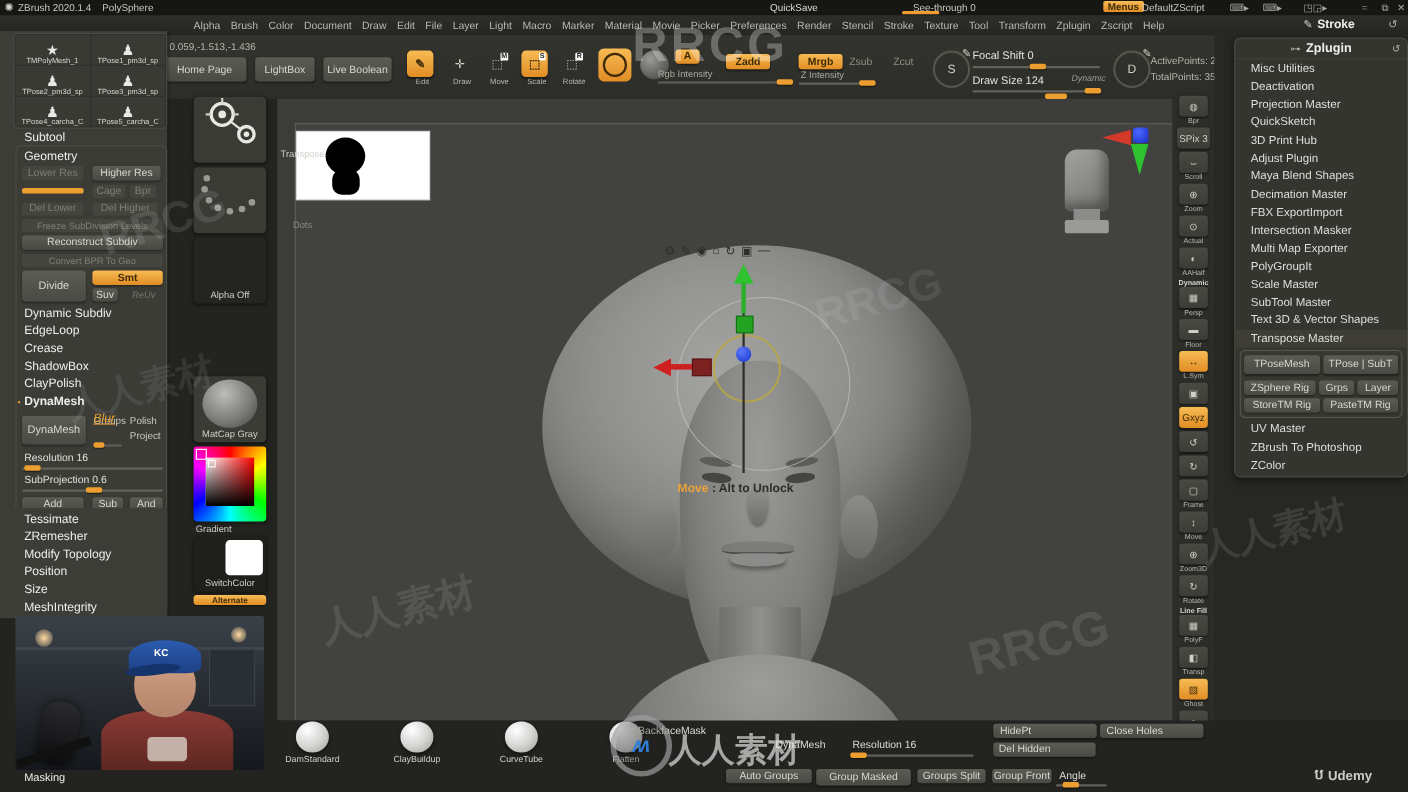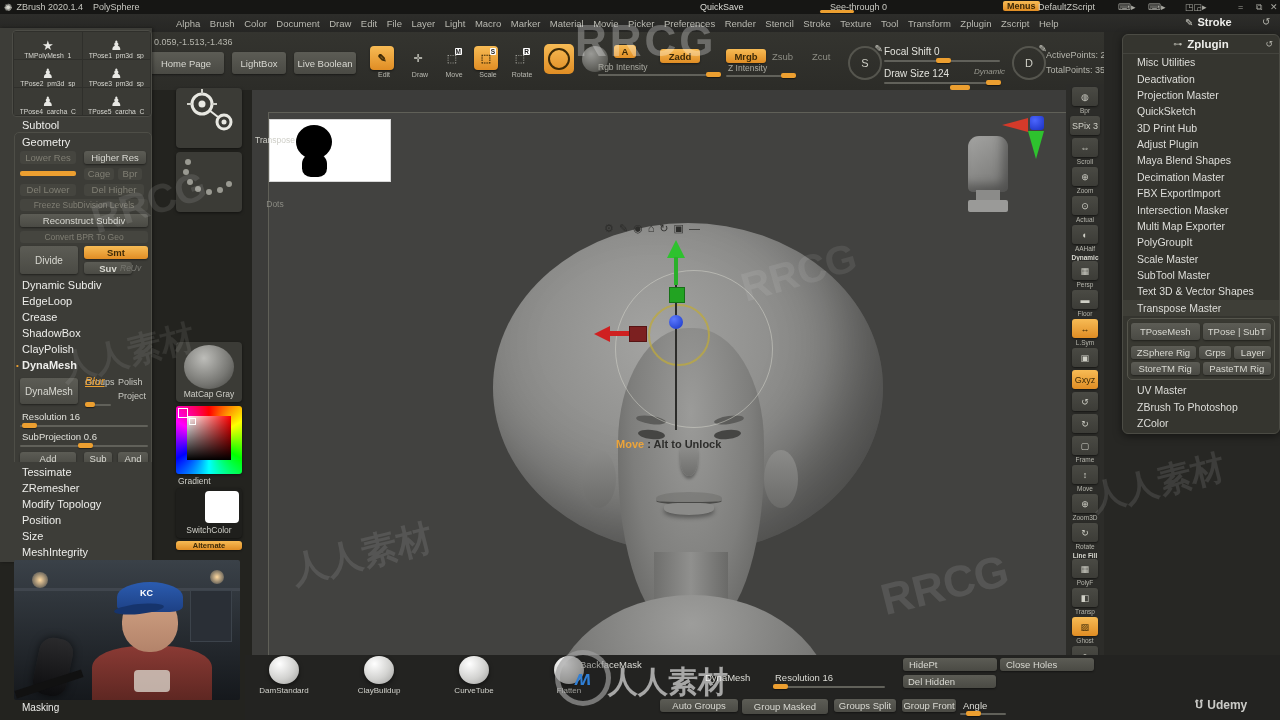--- a/index.html
+++ b/index.html
@@ -270,21 +270,21 @@
       <span class="btn dis" style="width:128px;height:12px;font-size:8.5px;">Freeze SubDivision Levels</span>
     </div>
     <div class="panelrow" style="left:20px;top:186px;width:128px;">
       <span class="btn" style="width:128px;height:13px;">Reconstruct Subdiv</span>
     </div>
     <div class="panelrow" style="left:20px;top:202px;width:128px;">
       <span class="btn dis" style="width:128px;height:12px;font-size:8.5px;">Convert BPR To Geo</span>
     </div>
     <span class="btn" style="position:absolute;left:20px;top:218px;width:58px;height:28px;font-size:10px;">Divide</span>
     <span class="btn orange" style="position:absolute;left:84px;top:218px;width:64px;height:13px;">Smt</span>
-    <span class="btn" style="position:absolute;left:84px;top:234px;width:48px;height:12px;font-weight:bold;">Suv</span>
+    <span class="btn" style="position:absolute;left:84px;top:234px;width:23px;height:12px;">Suv</span>
     <span style="position:absolute;left:120px;top:235px;font-size:8.5px;font-style:italic;color:#767670;">ReUv</span>
 
     <span class="hdrtxt" style="position:absolute;left:22px;top:251px;">Dynamic Subdiv</span>
     <span class="hdrtxt" style="position:absolute;left:22px;top:267px;">EdgeLoop</span>
     <span class="hdrtxt" style="position:absolute;left:22px;top:283px;">Crease</span>
     <span class="hdrtxt" style="position:absolute;left:22px;top:299px;">ShadowBox</span>
     <span class="hdrtxt" style="position:absolute;left:22px;top:315px;">ClayPolish</span>
     <span style="position:absolute;left:16px;top:333px;color:#ec9f30;font-size:8px;">•</span>
     <span class="hdrtxt" style="position:absolute;left:22px;top:331px;font-weight:bold;">DynaMesh</span>
 
@@ -344,20 +344,23 @@
     <svg width="66" height="46" viewBox="0 0 66 46">
       <circle cx="12" cy="10" r="3" fill="#9a9a92"></circle>
         <circle cx="10" cy="20" r="3" fill="#9a9a92"></circle>
       <circle cx="14" cy="30" r="3" fill="#9a9a92"></circle>
         <circle cx="22" cy="37" r="3" fill="#9a9a92"></circle>
       <circle cx="33" cy="40" r="3" fill="#9a9a92"></circle>
         <circle cx="44" cy="38" r="3" fill="#9a9a92"></circle>
       <circle cx="53" cy="32" r="3" fill="#9a9a92"></circle>
     </svg>
     <span class="shelflabel" style="color:#8a8a82;">Dots</span>
+  </div>
+  <div class="shelfbox" style="top:216px;height:60px;background:#242420;">
+    <span class="shelflabel">Alpha Off</span>
   </div>
   <div class="shelfbox" style="top:342px;height:60px;">
     <div style="position:absolute;left:8px;top:3px;width:50px;height:44px;border-radius:50%;background:radial-gradient(circle at 40% 30%, #bdbdb9, #777773 60%, #4c4c48 90%);"></div>
     <span class="shelflabel">MatCap Gray</span>
   </div>
   <div class="shelfbox" style="top:406px;height:68px;background:conic-gradient(#f00,#ff0,#0f0,#0ff,#00f,#f0f,#f00);border-radius:3px;">
     <div style="position:absolute;left:11px;top:10px;width:44px;height:44px;background:linear-gradient(to top,#000,rgba(0,0,0,0)),linear-gradient(to right,#fff,#f00);"></div>
     <div style="position:absolute;left:13px;top:12px;width:5px;height:5px;border:1px solid #fff;"></div>
     <div style="position:absolute;left:2px;top:2px;width:8px;height:8px;border:1.5px solid #fff;"></div>
   </div>

